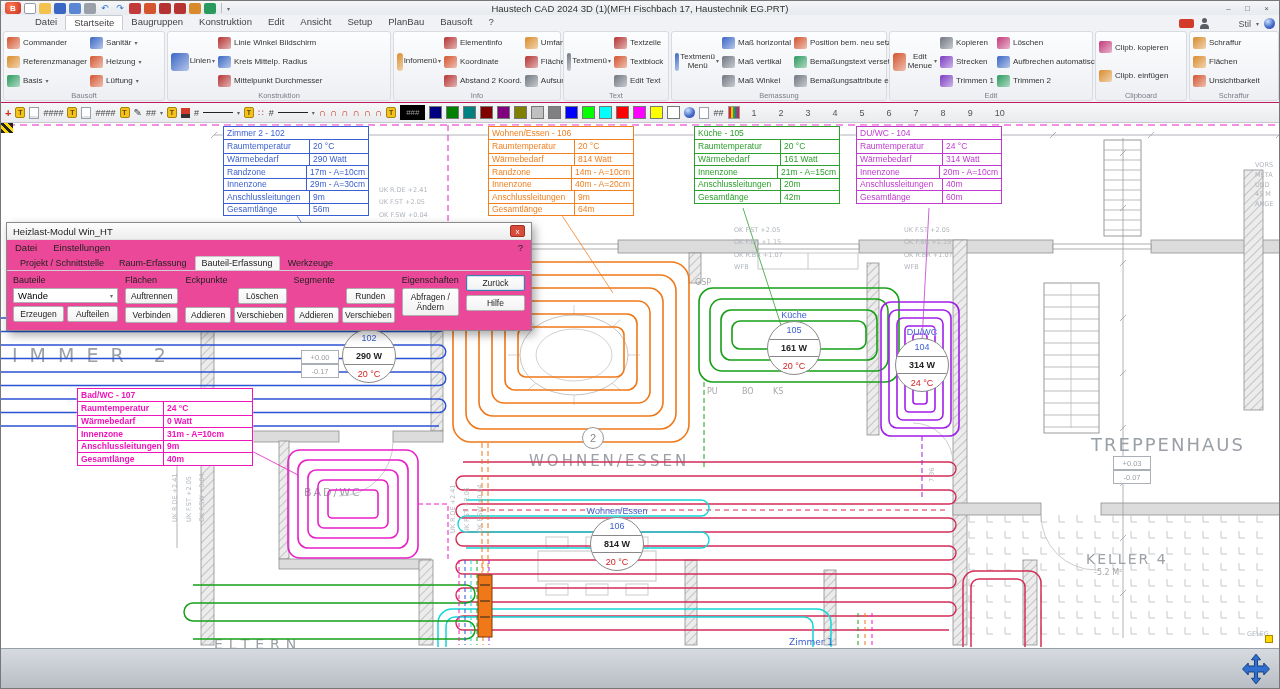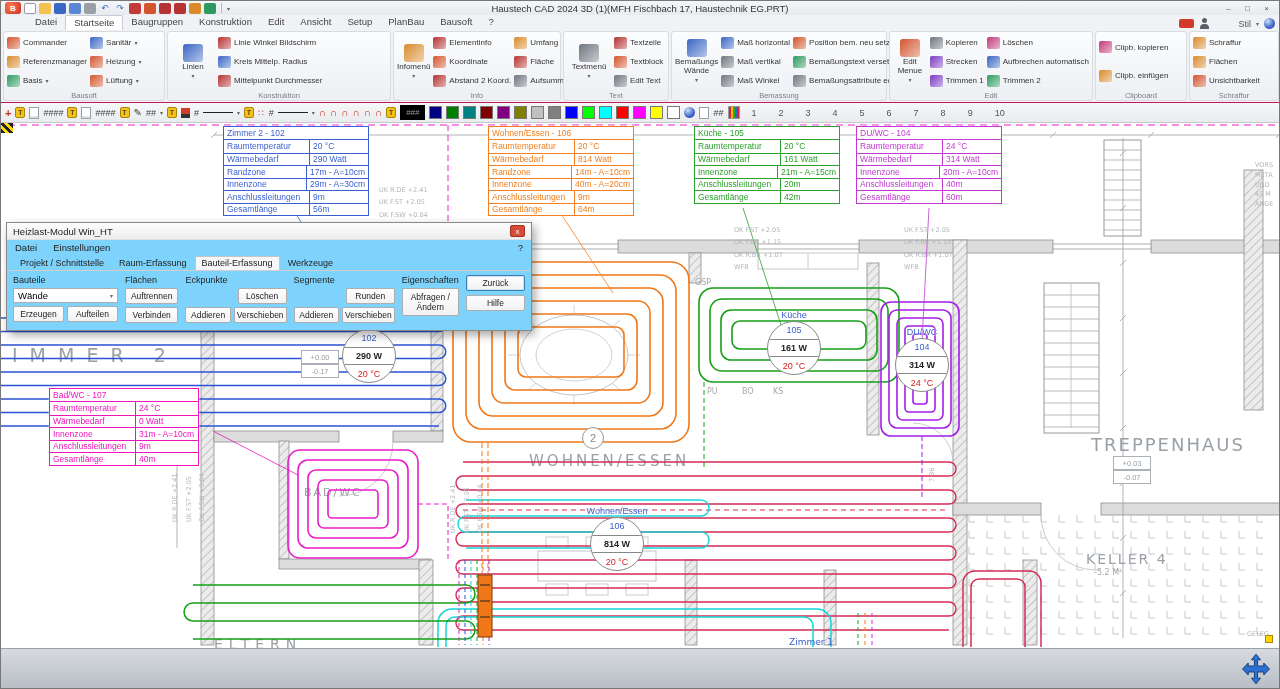--- a/index.html
+++ b/index.html
@@ -22,21 +22,21 @@
   .person{position:relative;width:10px;height:11px;display:inline-block;}
   .person::before{content:'';position:absolute;left:3px;top:0;width:5px;height:5px;border-radius:50%;background:#5a5f66;}
   .person::after{content:'';position:absolute;left:1px;bottom:0;width:9px;height:5px;border-radius:4px 4px 0 0;background:#5a5f66;}
   .sphere{width:11px;height:11px;border-radius:50%;background:radial-gradient(circle at 35% 30%,#cfe0ff,#3a66c4 60%,#7a3ac2);}
   .chev{font-size:6px;color:#666;}
   
   .ribbon{height:73px;background:#f0f2f5;border-bottom:1px solid #be185d;display:flex;padding:1px 2px;gap:2px;overflow:hidden;}
   .rgroup{flex:none;background:linear-gradient(#fcfdfe,#edeff3);border:1px solid #d8dbe0;border-radius:3px;position:relative;padding:1px 3px 10px;}
   .rname{position:absolute;bottom:0;left:0;right:0;text-align:center;font-size:7.5px;color:#7a7f87;}
   .rbody{display:flex;height:100%;gap:3px;}
-  .bigbtn{width:44px;display:flex;flex-direction:column;align-items:center;justify-content:center;font-size:8px;color:#333;text-align:center;line-height:1.1;gap:1px;}
+  .bigbtn{width:44px;display:flex;flex-direction:row;align-items:center;justify-content:center;font-size:8px;color:#333;text-align:center;line-height:1.1;gap:1px;}
   .bicon{width:20px;height:18px;border-radius:3px;}
   .rcol{display:flex;flex-direction:column;justify-content:space-around;}
   .ritem{display:flex;align-items:center;gap:3px;font-size:8px;color:#333;height:17px;white-space:nowrap;}
   .ricon{width:13px;height:12px;border-radius:2px;flex:none;}
   
   .propbar{height:20px;background:linear-gradient(#f6f7f8,#e9ebee);border-bottom:1px solid #c5c9cf;display:flex;align-items:center;padding:0 4px;gap:4px;font-size:9px;color:#444;overflow:hidden;white-space:nowrap;}
   .lock{width:10px;height:11px;background:#f5c21b;border:1px solid #a8840a;border-radius:2px;font-size:7px;color:#5a4603;display:inline-flex;align-items:center;justify-content:center;font-weight:bold;flex:none;}
   .pdoc{width:10px;height:12px;background:#fff;border:1px solid #98a0a8;box-shadow:inset 0 -2px 0 #dfe3e8;flex:none;}
   .pplus{color:#c9301d;font-weight:bold;font-size:11px;}
   .ppencil{color:#444;font-size:10px;}
@@ -68,21 +68,21 @@
   .stamp-circle{width:54px;height:54px;margin:0 auto;border:1.4px solid #888;border-radius:50%;background:#fff;display:flex;flex-direction:column;overflow:hidden;}
   .stamp-circle div{flex:1;display:flex;align-items:center;justify-content:center;font-size:9px;}
   .st-watt{border-top:1px solid #888;border-bottom:1px solid #888;font-weight:bold;color:#222;font-size:9.5px;}
   .anno{position:absolute;color:#b0b6bc;font-size:6.5px;line-height:1.9;font-family:"DejaVu Sans",sans-serif;white-space:nowrap;}
   .rot{transform:rotate(-90deg);transform-origin:0 0;line-height:2.1;}
   .elev{position:absolute;}
   .elev div{width:38px;height:14px;border:1px solid #aab0b6;background:#fff;color:#9aa0a6;font-size:7.5px;display:flex;align-items:center;justify-content:center;}
   .circ2{position:absolute;width:22px;height:22px;border:1px solid #999;border-radius:50%;background:#fff;color:#888;font-size:11px;display:flex;align-items:center;justify-content:center;}
   .ymark{position:absolute;width:8px;height:8px;background:#ffd800;border:1px solid #a80;}
   
-  .dialog{position:absolute;left:5px;top:99px;width:526px;background:#7dd3fc;border:1px solid #8a8a8a;box-shadow:3px 4px 9px rgba(0,0,0,.35);font-size:9.5px;z-index:50;}
+  .dialog{position:absolute;left:5px;top:99px;width:526px;background:#ec4899;border:1px solid #8a8a8a;box-shadow:3px 4px 9px rgba(0,0,0,.35);font-size:9.5px;z-index:50;}
   .dlg-title{height:17px;background:linear-gradient(#fdfdfd,#ededed);display:flex;align-items:center;padding:0 6px;color:#222;border-bottom:1px solid #e0e0e0;}
   .dlg-close{margin-left:auto;width:15px;height:12px;background:#d84a3a;color:#fff;font-size:8px;display:flex;align-items:center;justify-content:center;border-radius:2px;border:1px solid #a03020;}
   .dlg-menu{display:flex;gap:16px;padding:2px 8px;height:14px;color:#222;}
   .dlg-help{margin-left:auto;}
   .dlg-tabs{display:flex;padding:2px 6px 0;border-bottom:1px solid #cfcfcf;font-size:9px;gap:1px;color:#222;}
   .dlg-tab{padding:1px 6px 2px;border:1px solid transparent;border-bottom:none;}
   .dlg-tab.active{background:#f7f7f7;border-color:#c5c5c5;border-radius:2px 2px 0 0;}
   .dlg-body{display:flex;padding:4px 6px 7px;gap:7px;align-items:flex-start;}
   .dg-label{font-size:9px;color:#222;margin-bottom:3px;}
   .dbtn{background:linear-gradient(#fefefe,#f2f2f2);border:1px solid #aeaeae;border-radius:2px;padding:2px 2px;font-size:8.5px;text-align:center;color:#222;}
@@ -270,21 +270,21 @@
               <span>Edit Text</span>
             </div>
           </div>
         </div>
         <span class="rname">Text</span>
       </div>
       <div class="rgroup" style="width: 216px;">
         <div class="rbody">
           <div class="bigbtn">
             <span class="bicon" style="background: linear-gradient(135deg, rgb(58, 102, 196), rgb(255, 255, 255) 160%);"></span>
-            <span>Bemaßungs Wände</span>
+            <span>Textmenü Menü</span>
             <span class="chev">▾</span>
           </div>
           <div class="rcol">
             <div class="ritem">
               <span class="ricon" style="background: linear-gradient(135deg, rgb(58, 102, 196), rgb(255, 255, 255) 160%);"></span>
               <span>Maß horizontal</span>
             </div>
             <div class="ritem">
               <span class="ricon" style="background: linear-gradient(135deg, rgb(111, 118, 128), rgb(255, 255, 255) 160%);"></span>
               <span>Maß vertikal</span>
@@ -876,21 +876,21 @@
           </div>
           <div class="ib-row" style="border-color: rgb(192, 58, 208);">
             <span class="ib-l" style="border-color: rgb(192, 58, 208);">Anschlussleitungen</span>
             <span class="ib-v">40m</span>
           </div>
           <div class="ib-row" style="border-color: rgb(192, 58, 208);">
             <span class="ib-l" style="border-color: rgb(192, 58, 208);">Gesamtlänge</span>
             <span class="ib-v">60m</span>
           </div>
         </div>
-        <div class="infobox" style="left: 48px; top: 265px; width: 150px; border-color: rgb(240, 20, 187); color: rgb(240, 20, 187);">
+        <div class="infobox" style="left: 76px; top: 265px; width: 176px; border-color: rgb(240, 20, 187); color: rgb(240, 20, 187); font-weight: bold;">
           <div class="ib-title" style="border-color: rgb(240, 20, 187);">Bad/WC - 107</div>
           <div class="ib-row" style="border-color: rgb(240, 20, 187);">
             <span class="ib-l" style="border-color: rgb(240, 20, 187);">Raumtemperatur</span>
             <span class="ib-v">24 °C</span>
           </div>
           <div class="ib-row" style="border-color: rgb(240, 20, 187);">
             <span class="ib-l" style="border-color: rgb(240, 20, 187);">Wärmebedarf</span>
             <span class="ib-v">0 Watt</span>
           </div>
           <div class="ib-row" style="border-color: rgb(240, 20, 187);">

